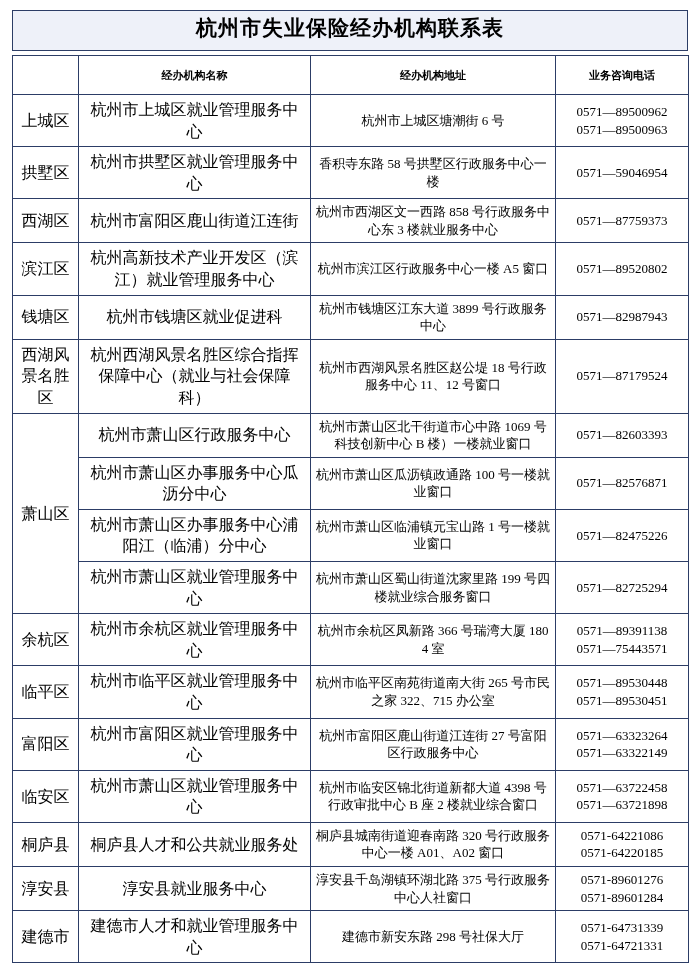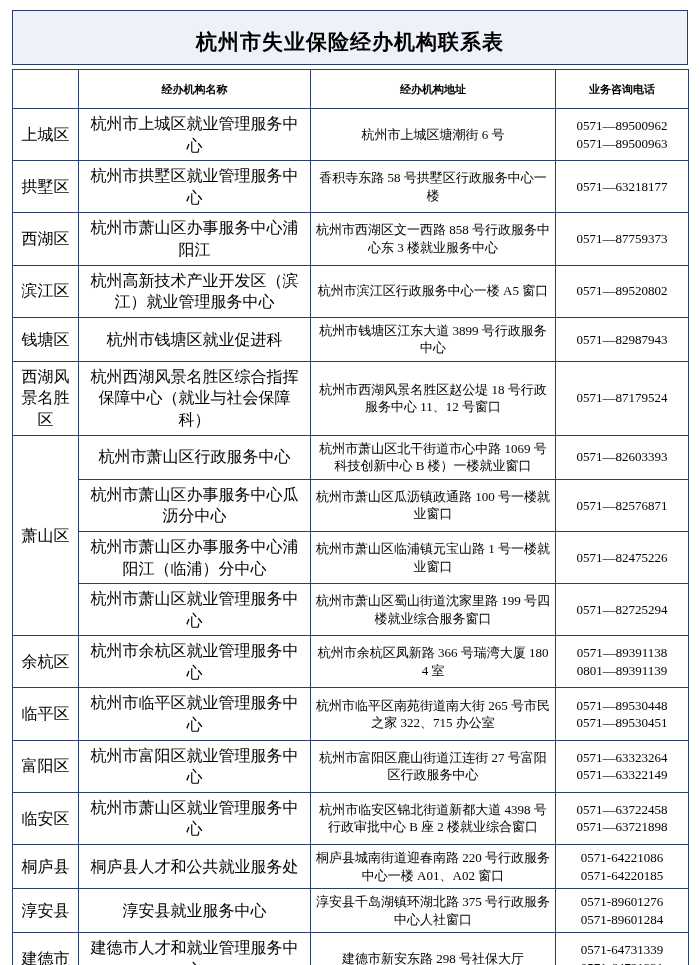--- a/index.html
+++ b/index.html
@@ -20,21 +20,21 @@
     box-sizing: border-box;
     padding: 10px 12px 0 12px;
   }
   .title-bar {
     border: 1px solid #2c3d66;
     background: #eef1f9;
     text-align: center;
     font-size: 21px;
     font-weight: bold;
     letter-spacing: 1px;
-    padding: 17px 0 8px 0;
+    padding: 3px 0 8px 0;
     font-family: "Liberation Sans", sans-serif;
   }
   table.main {
     width: 676px;
     border-collapse: collapse;
     table-layout: fixed;
     margin-top: 4px;
     font-size: 13px;
   }
   table.main td, table.main th {
@@ -91,26 +91,26 @@
           <td class="phone">
             <span class="phone-line">0571—89500962</span>
             <span class="phone-line">0571—89500963</span>
           </td>
         </tr>
         <tr>
           <td class="district">拱墅区</td>
           <td class="org">杭州市拱墅区就业管理服务中心</td>
           <td class="addr">香积寺东路 58 号拱墅区行政服务中心一楼</td>
           <td class="phone">
-            <span class="phone-line">0571—63218177</span>
+            <span class="phone-line">0571—59046954</span>
           </td>
         </tr>
         <tr>
           <td class="district">西湖区</td>
-          <td class="org">杭州市萧山区办事服务中心浦阳江</td>
+          <td class="org">杭州市富阳区鹿山街道江连街</td>
           <td class="addr">杭州市西湖区文一西路 858 号行政服务中心东 3 楼就业服务中心</td>
           <td class="phone">
             <span class="phone-line">0571—87759373</span>
           </td>
         </tr>
         <tr>
           <td class="district">滨江区</td>
           <td class="org">杭州高新技术产业开发区（滨江）就业管理服务中心</td>
           <td class="addr">杭州市滨江区行政服务中心一楼 A5 窗口</td>
           <td class="phone">
@@ -161,21 +161,21 @@
           <td class="phone">
             <span class="phone-line">0571—82725294</span>
           </td>
         </tr>
         <tr>
           <td class="district">余杭区</td>
           <td class="org">杭州市余杭区就业管理服务中心</td>
           <td class="addr">杭州市余杭区凤新路 366 号瑞湾大厦 1804 室</td>
           <td class="phone">
             <span class="phone-line">0571—89391138</span>
-            <span class="phone-line">0801—89391139</span>
+            <span class="phone-line">0571—75443571</span>
           </td>
         </tr>
         <tr>
           <td class="district">临平区</td>
           <td class="org">杭州市临平区就业管理服务中心</td>
           <td class="addr">杭州市临平区南苑街道南大街 265 号市民之家 322、715 办公室</td>
           <td class="phone">
             <span class="phone-line">0571—89530448</span>
             <span class="phone-line">0571—89530451</span>
           </td>
@@ -194,21 +194,21 @@
           <td class="org">杭州市萧山区就业管理服务中心</td>
           <td class="addr">杭州市临安区锦北街道新都大道 4398 号行政审批中心 B 座 2 楼就业综合窗口</td>
           <td class="phone">
             <span class="phone-line">0571—63722458</span>
             <span class="phone-line">0571—63721898</span>
           </td>
         </tr>
         <tr>
           <td class="district">桐庐县</td>
           <td class="org">桐庐县人才和公共就业服务处</td>
-          <td class="addr">桐庐县城南街道迎春南路 220 号行政服务中心一楼 A01、A02 窗口</td>
+          <td class="addr">桐庐县城南街道迎春南路 320 号行政服务中心一楼 A01、A02 窗口</td>
           <td class="phone">
             <span class="phone-line">0571-64221086</span>
             <span class="phone-line">0571-64220185</span>
           </td>
         </tr>
         <tr>
           <td class="district">淳安县</td>
           <td class="org">淳安县就业服务中心</td>
           <td class="addr">淳安县千岛湖镇环湖北路 375 号行政服务中心人社窗口</td>
           <td class="phone">

